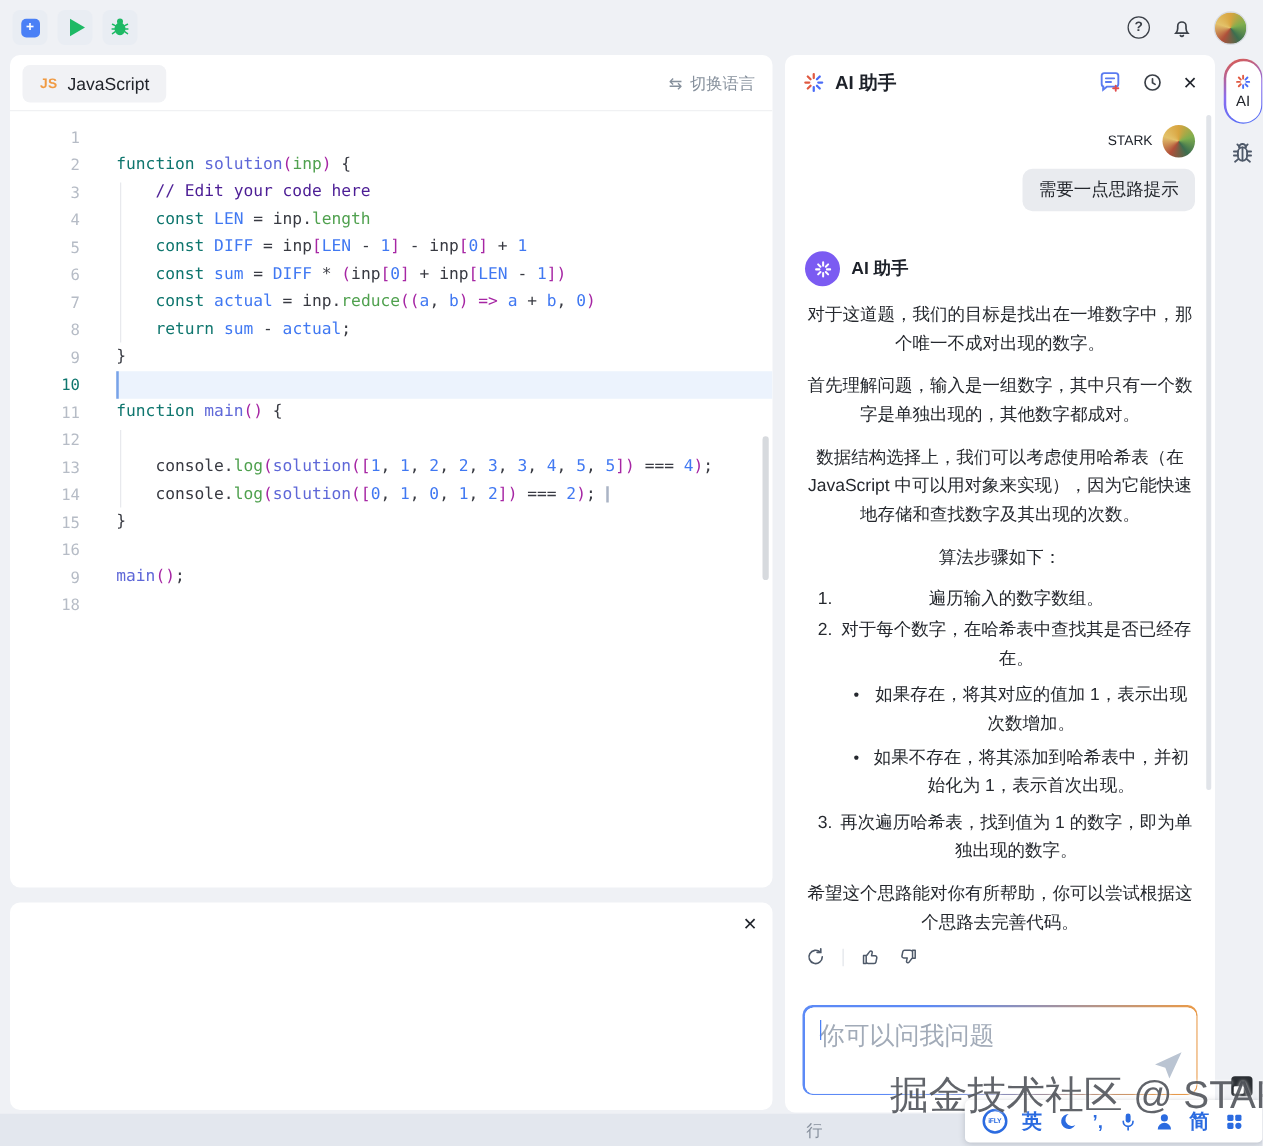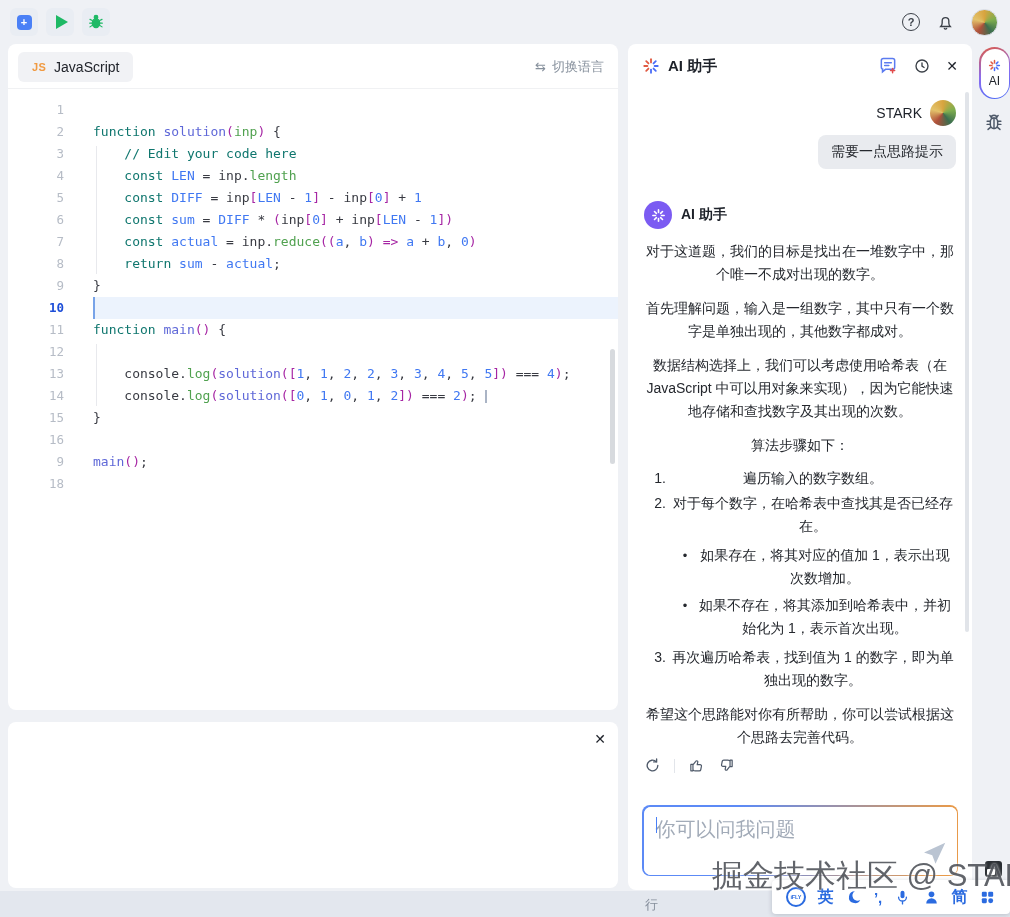--- a/index.html
+++ b/index.html
@@ -28,43 +28,43 @@
   .js-badge { color:#f09a42; font-size:11px; font-weight:bold; letter-spacing:.3px; }
   .tab-label { font-size:14px; color:#21242b; }
   .switch-lang { position:absolute; right:14px; top:0; height:45px; display:flex; align-items:center; gap:6px;
                  color:#86909c; font-size:13px; cursor:pointer; }
   .code-area { position:relative; padding-top:10px; font-family:"DejaVu Sans Mono","Liberation Mono",monospace;
                font-size:13px; line-height:22px; height:620px; }
   .code-line { display:flex; height:22px; white-space:pre; }
   .gutter { width:85px; padding-right:29px; text-align:right; color:#b6bcc6; flex:0 0 85px; font-size:12.5px; }
   .code-content { flex:1; position:relative; }
   .code-line.active .code-content { background:#ecf3fd; box-shadow:inset 2px 0 0 #78a3e8; }
-  .code-line.active .gutter { color:#1d4ed8;font-weight:bold; }
+  .code-line.active .gutter { color:#0f766e; }
   .tk-kw{color:#0f766e;} .tk-fn{color:#5f68d8;} .tk-mt{color:#50a14f;} .tk-vr{color:#4078f2;}
-  .tk-cm{color:#0f766e;} .tk-pl{color:#383a42;} .tk-pu{color:#a626a4;}
+  .tk-cm{color:#4c1d95;} .tk-pl{color:#383a42;} .tk-pu{color:#a626a4;}
   .inline-caret{display:inline-block;width:2px;height:13px;background:#aab4c5;margin-left:8px;vertical-align:middle;}
   .indent-guide{position:absolute;width:1px;background:#e8e9ed;left:88px;}
   .guide-1{top:57px;height:128px;} .guide-2{top:255px;height:62px;}
   .ed-scrollbar{position:absolute;right:3px;top:305px;width:5px;height:115px;background:#d7dade;border-radius:3px;}
 
   
   .console-card { position:absolute; left:8px; top:722px; width:610px; height:166px; background:#fff; border-radius:8px; }
   .console-close { position:absolute; right:12px; top:9px; font-size:14px; font-weight:bold; color:#1d2129; cursor:pointer; }
 
   
   .ai-card { position:absolute; left:628px; top:44px; width:344px; height:846px; background:#fff; border-radius:8px;
              display:flex; flex-direction:column; overflow:hidden; }
   .ai-header { height:44px; flex:0 0 44px; display:flex; align-items:center; padding:0 14px; gap:8px; }
   .ai-title { font-size:15px; font-weight:bold; color:#1d2129; }
   .ai-header-icons { margin-left:auto; display:flex; align-items:center; gap:15px; }
   .icon-btn { cursor:pointer; display:flex; align-items:center; }
   .x-glyph { font-size:14px; font-weight:bold; color:#1d2129; }
   .chat { flex:1; padding:12px 16px 0; overflow:hidden; position:relative; font-size:14px; color:#25282e; }
   .user-row { display:flex; justify-content:flex-end; align-items:center; gap:8px; }
-  .user-name { font-size:14px; color:#1d2129; }
+  .user-name { font-size:11px; color:#1d2129; }
   .user-avatar { width:26px; height:26px; border-radius:50%;
                  background:conic-gradient(#d8a43f,#7fae4e,#3c6e4f,#b0503a,#e3c26a,#d8a43f); }
   .user-bubble { margin-top:9px; align-self:flex-end; float:right; clear:both; background:#e9ebef; border-radius:8px;
                  padding:8px 13px; font-size:14px; color:#25282e; }
   .assist-row { clear:both; padding-top:32px; display:flex; align-items:center; gap:9px; }
   .ai-avatar { width:28px; height:28px; border-radius:50%; background:#7b5bf2; display:flex; align-items:center; justify-content:center; }
   .assist-name { font-size:14px; font-weight:600; color:#1d2129; }
   .blocks { margin-top:2px; line-height:23px;text-align:center; }
   .msg-p { margin-top:11px; }
   .msg-ol { margin-top:10px; padding-left:6px; }

